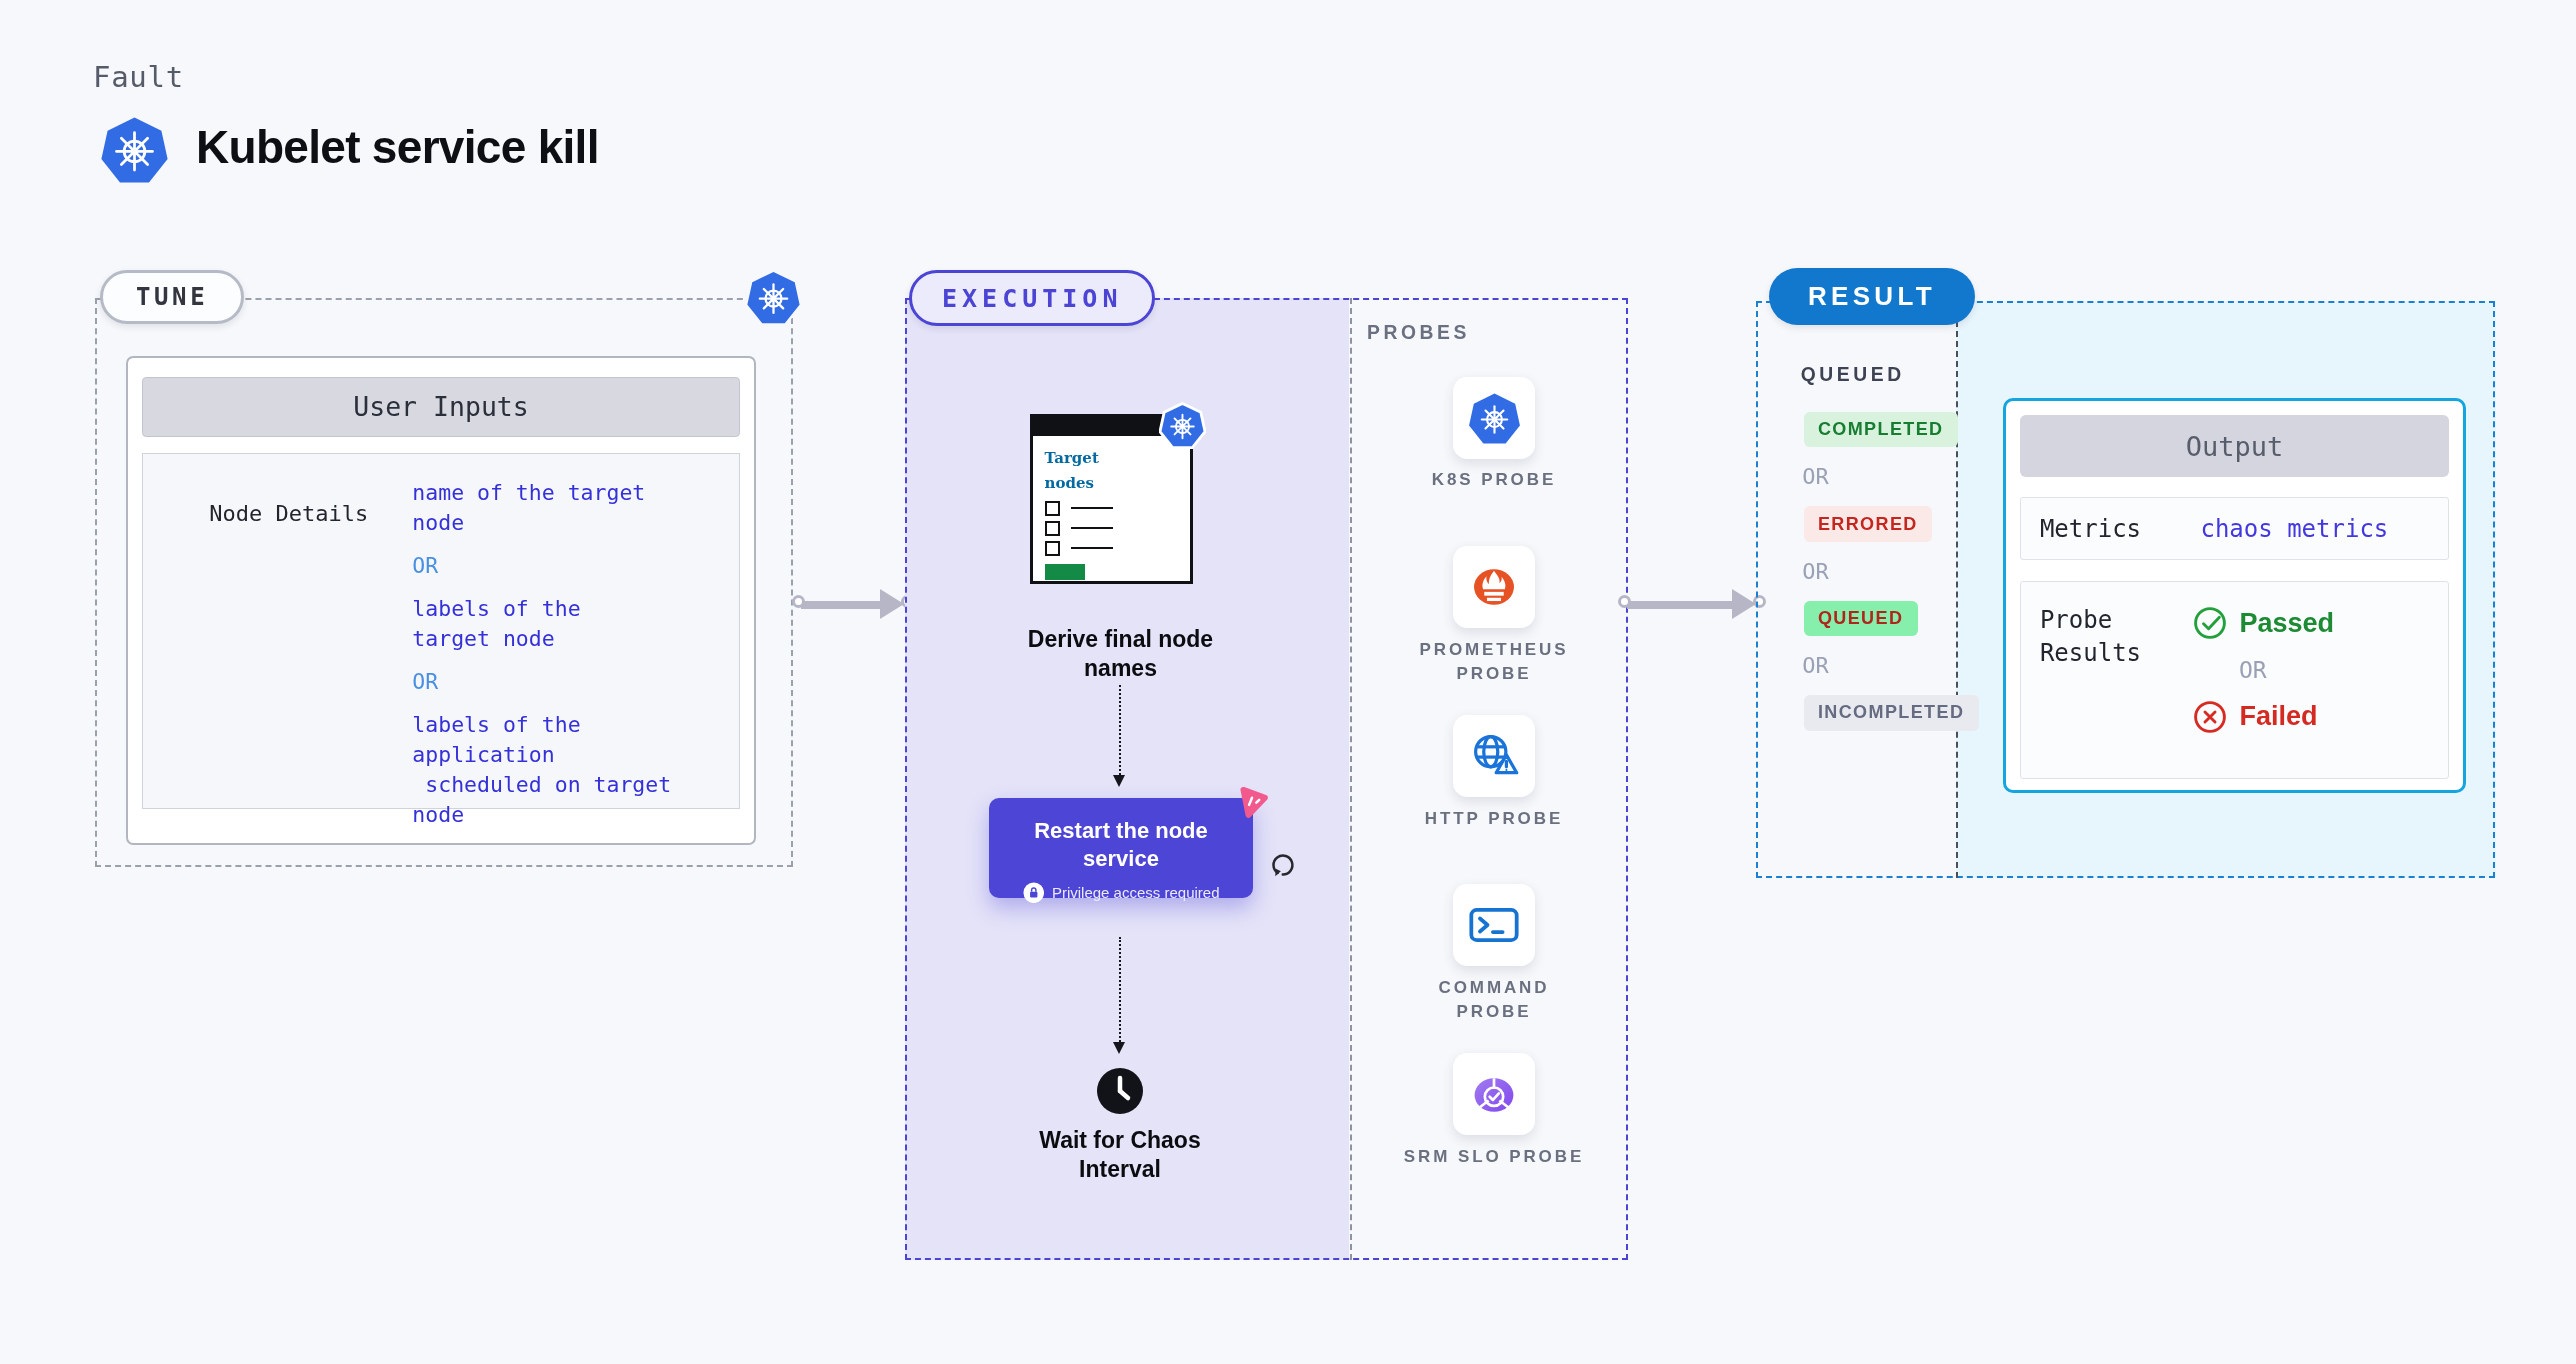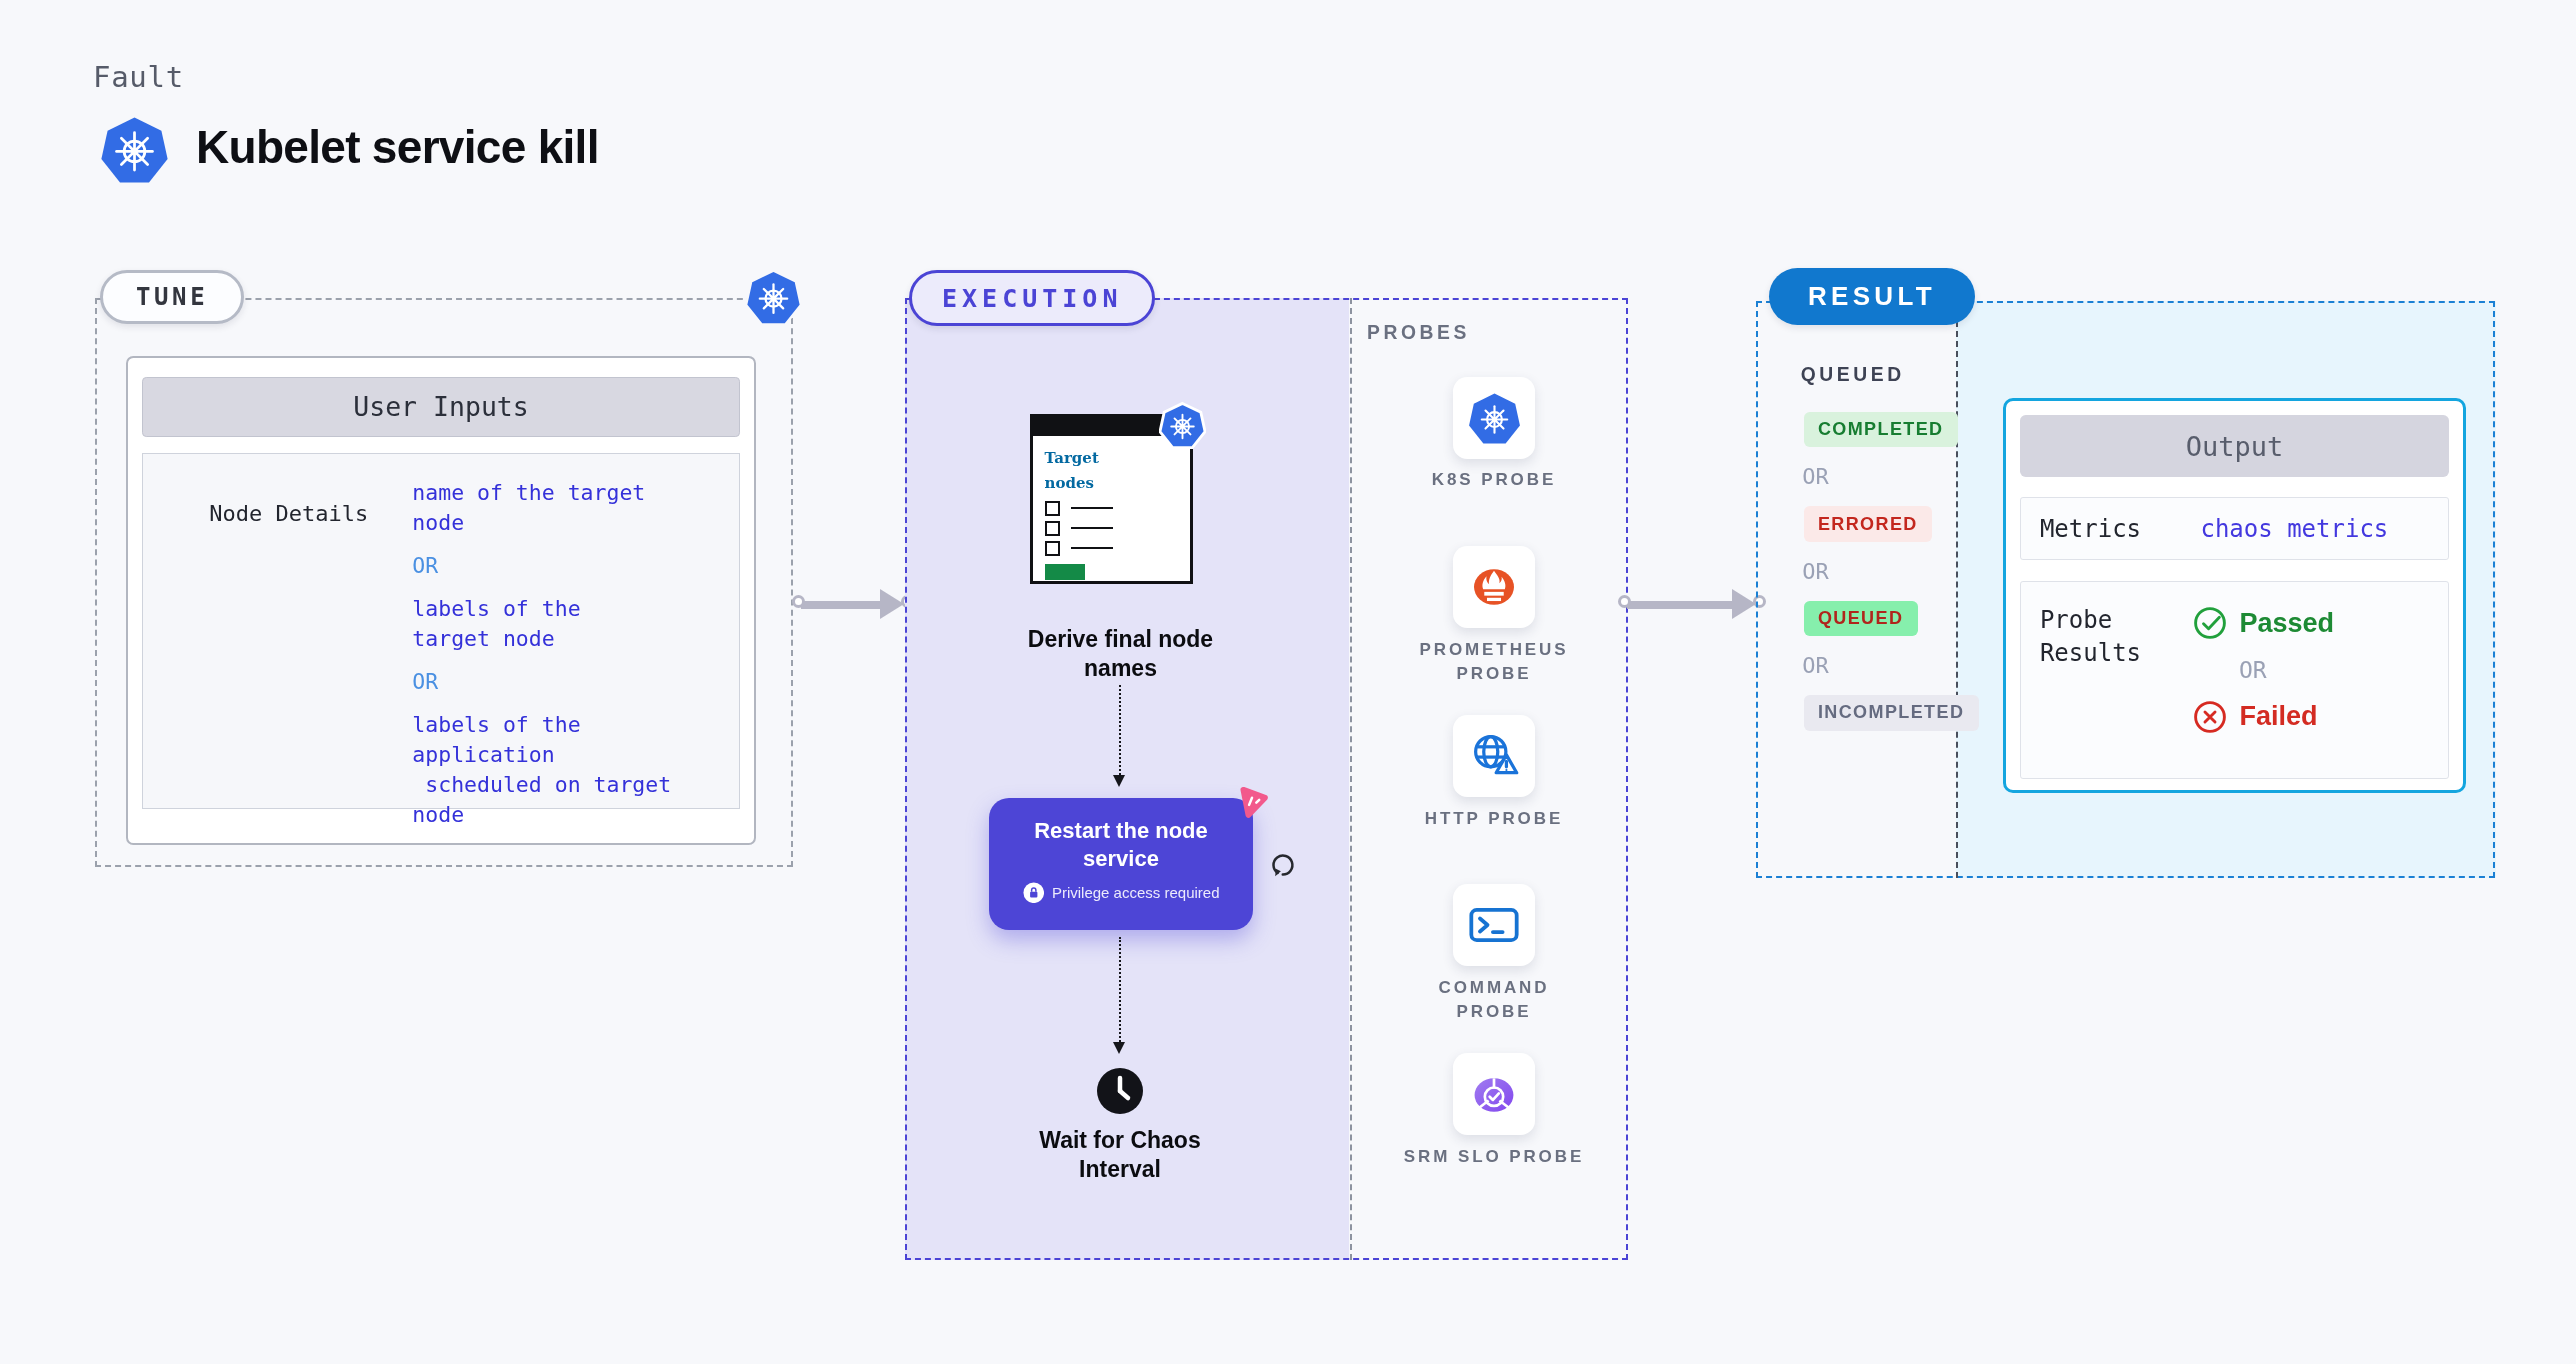--- a/index.html
+++ b/index.html
@@ -61,21 +61,21 @@
   .tn-box{width:15px;height:15px;border:2.1px solid #101114;background:#fff;}
   .tn-line{width:42px;height:2.1px;background:#101114;margin-left:11.5px;}
   .tn-green{width:40px;height:15.8px;background:#148a47;margin:8.6px 0 0 11.5px;}
 
   .step-label{font-weight:bold;font-size:23px;line-height:29px;text-align:center;color:#0b0c10;}
   .varrow{width:0;border-left:2.9px dotted #15161b;}
   .varrow:after{content:"";position:absolute;left:-7.9px;bottom:-11.5px;width:0;height:0;
                 border-left:6.4px solid transparent;border-right:6.4px solid transparent;
                 border-top:12px solid #15161b;}
 
-  .restart{left:989px;top:798px;width:264px;height:132px;border-radius:20px;background:#4d45d6;
+  .restart{left:989px;top:798px;width:264px;height:100px;border-radius:10px;background:#4d45d6;
            box-shadow:0 10px 21.5px rgba(77,69,214,.35);}
   .restart-title{padding-top:18.6px;margin:0 auto;width:208px;text-align:center;color:#fff;
                  font-weight:bold;font-size:22px;line-height:28px;}
   .restart-note{margin-top:9.3px;display:flex;align-items:center;justify-content:center;gap:7.9px;
                 color:#eceafc;font-size:15px;}
 
   
   .probes-label{left:1367px;top:322px;font-size:19.3px;font-weight:bold;letter-spacing:3.6px;color:#6a7080;}
   .pcard{left:1453px;width:82px;height:82px;background:#fff;border-radius:14.3px;
          box-shadow:0 4.3px 11.5px rgba(40,50,80,.12);display:flex;align-items:center;justify-content:center;}

